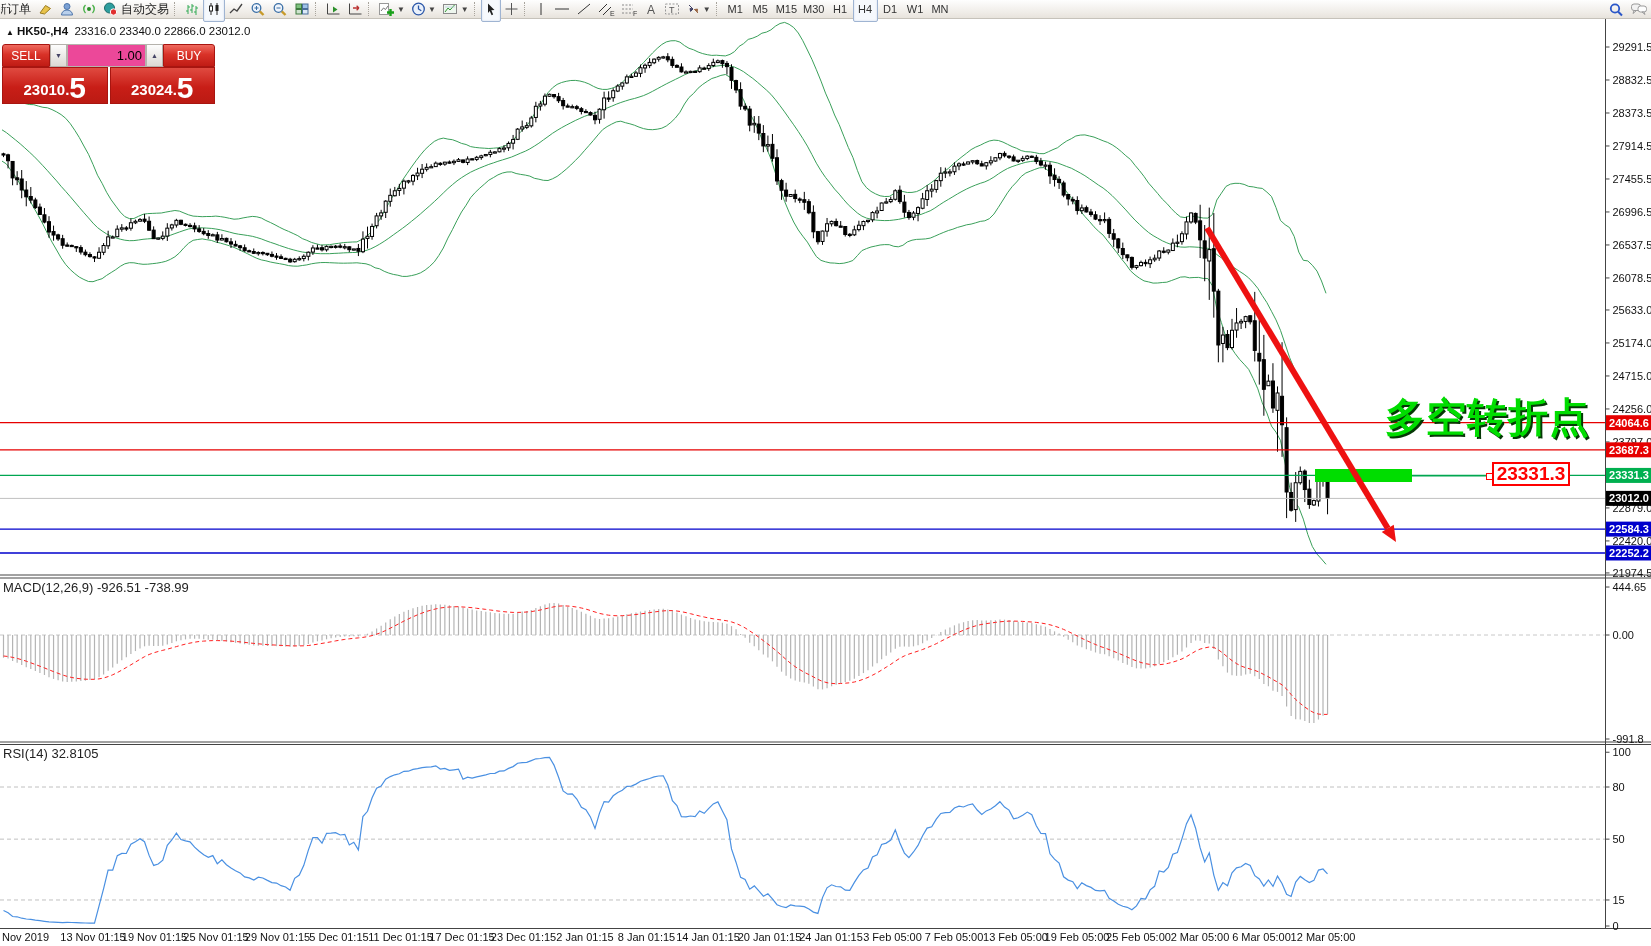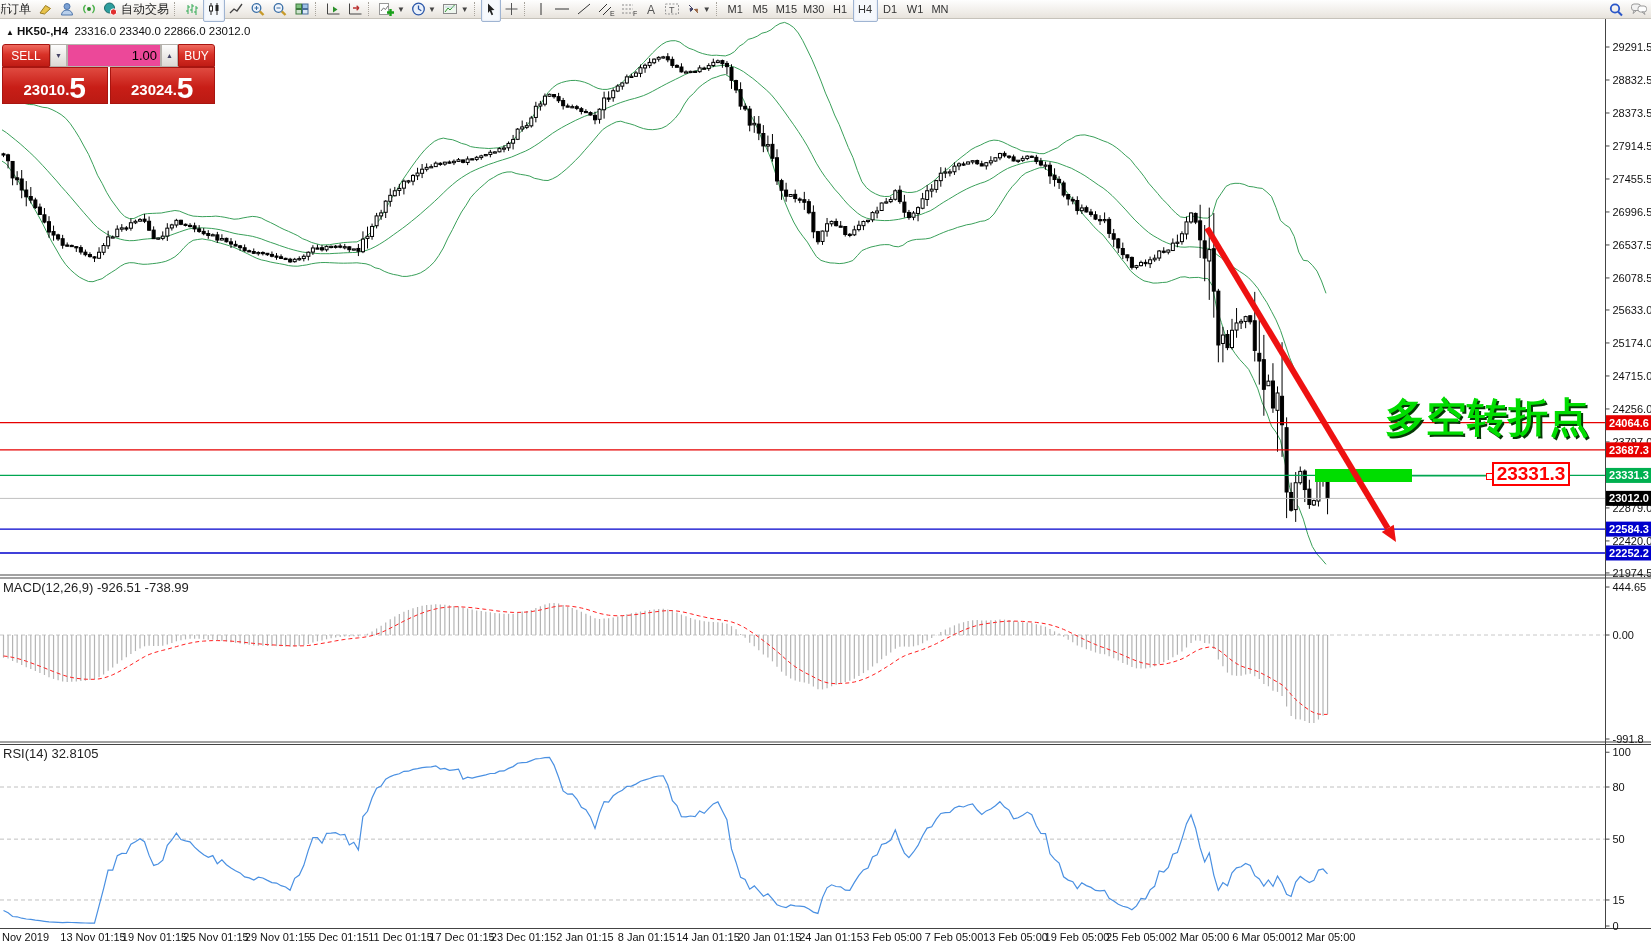--- a/index.html
+++ b/index.html
@@ -24,21 +24,21 @@
 
   
   .symbol-line{ position:absolute; left:6px; top:25px; font-size:11.5px; color:#111; }
   .symbol-line .tri{ font-size:8px; margin-right:3px; }
   .oct{ position:absolute; left:2px; top:44px; width:213px; height:60px; }
   .oct-row1{ display:flex; height:23px; }
   .redbtn{ background:linear-gradient(#ef6a5f,#d93228 45%,#c01c15);
     color:#fff; font-size:12px; display:flex; align-items:center; justify-content:center;
     border:1px solid #a81510; }
   .sellbtn{ width:48px; border-radius:3px 0 0 0; }
-  .buybtn{ width:37px; border-radius:0 3px 0 0; }
+  .buybtn{ width:52px; border-radius:0 3px 0 0; }
   .spin{ width:17px; background:linear-gradient(#fdfdfd,#dcd9d4); border:1px solid #b5b2ac;
     display:flex; align-items:center; justify-content:center; font-size:7px; color:#446; }
   .volin{ flex:1; background:#ec4899; border:1px solid #b5b2ac; font-size:13px;
     display:flex; align-items:center; justify-content:flex-end; padding-right:3px; }
   .oct-row2{ display:flex; height:37px; margin-top:0; }
   .bigprice{ flex:1; background:linear-gradient(#e04a40,#c81e17 55%,#bb1a13);
     color:#fff; display:flex; align-items:flex-end; justify-content:center; padding-bottom:3px;
     border:1px solid #a81510; }
   .bigprice + .bigprice{ margin-left:2px; }
   .pm{ font-size:15px; font-weight:bold; line-height:1; padding-bottom:3px; }

